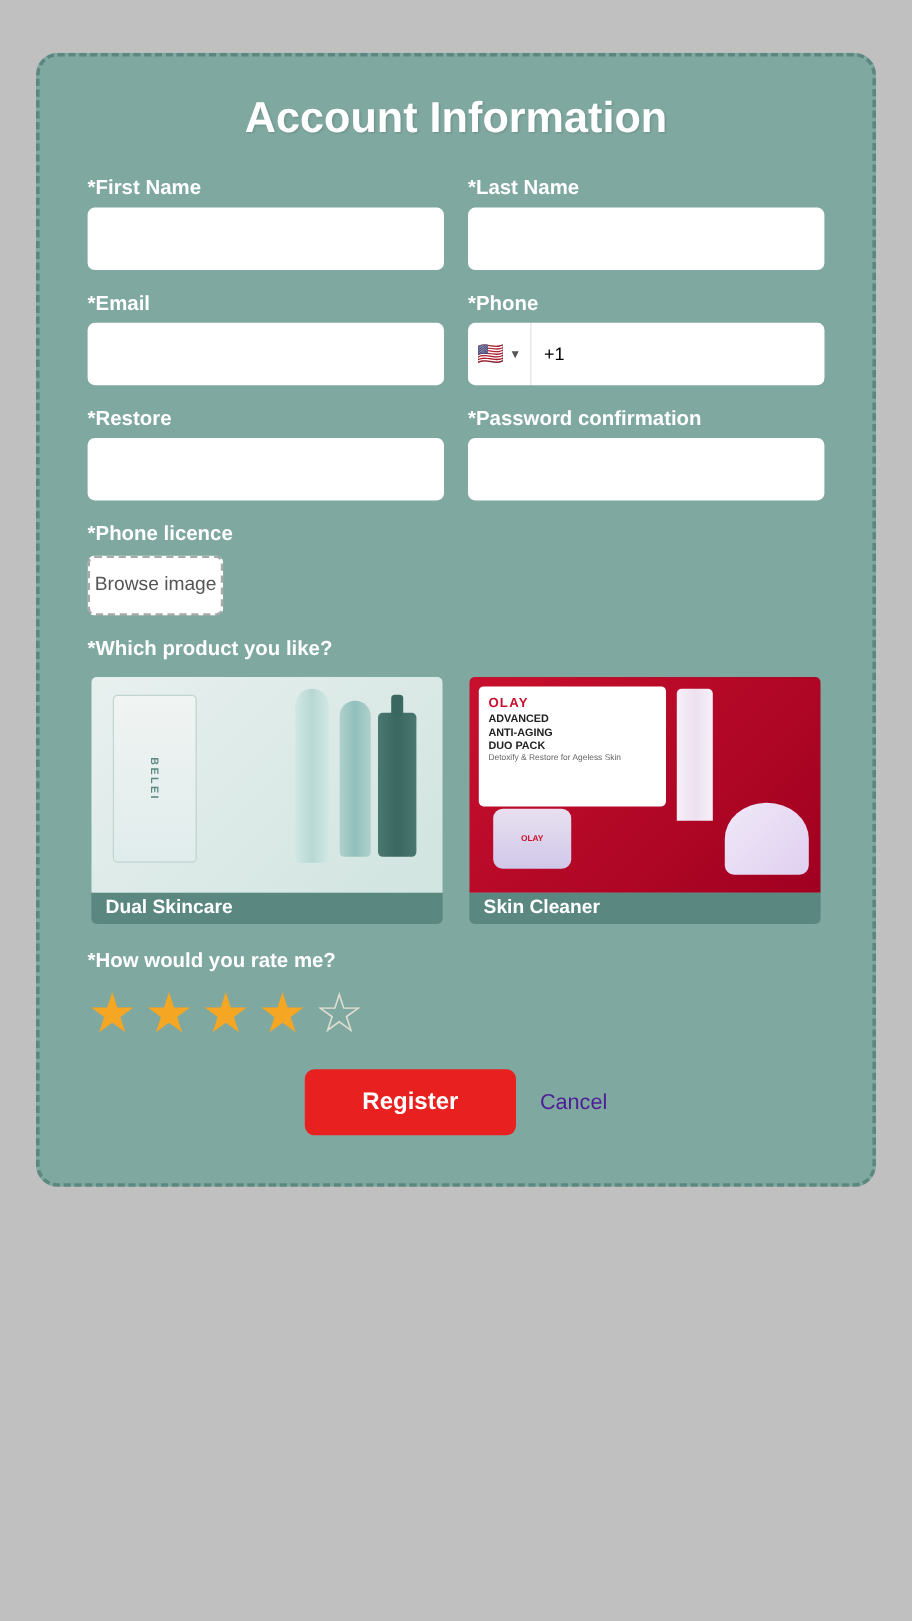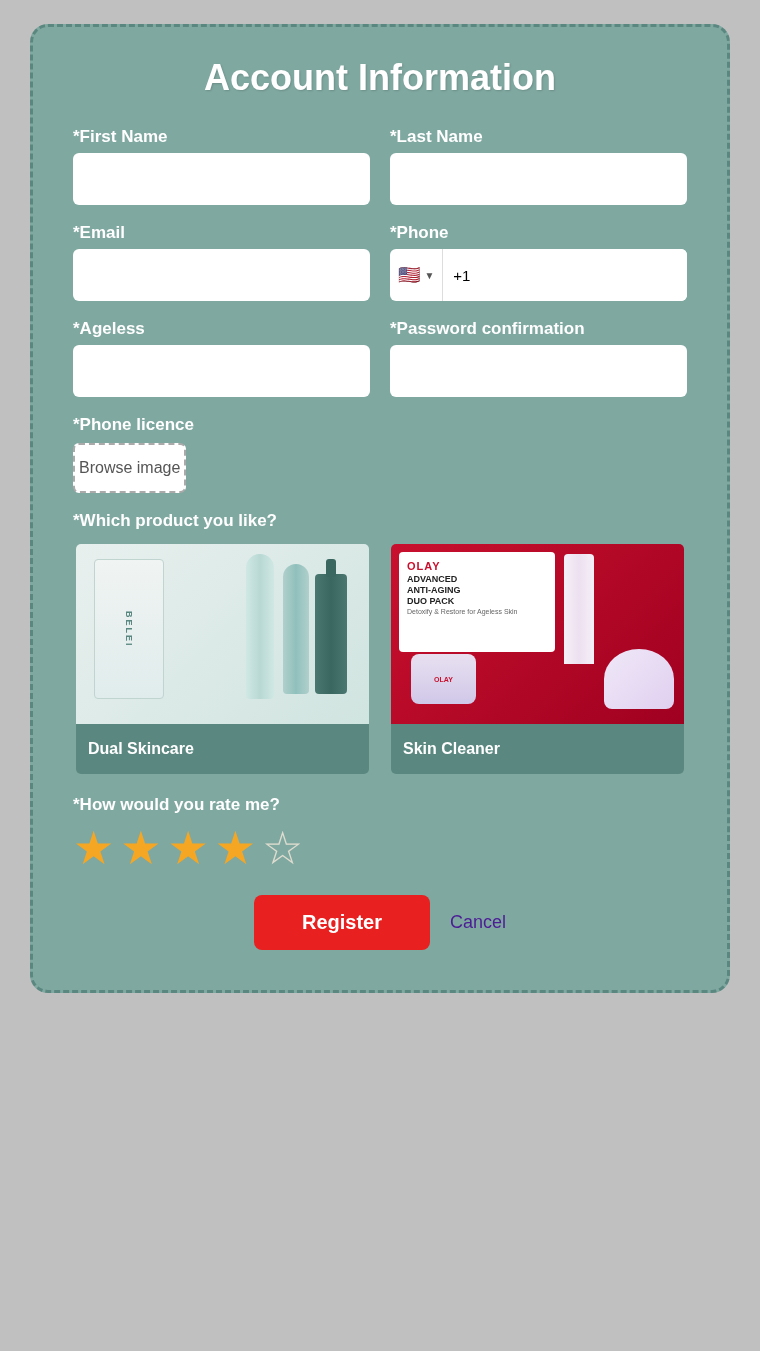--- a/index.html
+++ b/index.html
@@ -11,21 +11,21 @@
       min-height: 1351px;
       font-family: Arial, sans-serif;
       padding: 20px 0;
     }
     .form-container {
       width: 700px;
       background: #7fa8a0;
       border-radius: 18px;
       border: 3px dashed #5a8880;
       padding: 30px 40px 40px 40px;
-      margin: 4px auto;
+      margin: 24px auto;
     }
     .form-title {
       text-align: center;
       color: #fff;
       font-size: 36px;
       font-weight: bold;
       margin-bottom: 28px;
       text-shadow: 1px 1px 2px rgba(0,0,0,0.15);
     }
     .form-row {
@@ -271,21 +271,21 @@
       width: 30px;
       height: 110px;
       background: linear-gradient(90deg, #f5f0f8 0%, #ede0f0 50%, #f5f0f8 100%);
       border-radius: 4px 4px 0 0;
     }
     .product-caption {
       background: #5a8880;
       color: #fff;
       font-size: 16px;
       font-weight: bold;
-      padding: 16px 12px;
+      padding: 4px 12px;
     }
     .rating-section {
       margin-bottom: 24px;
     }
     .rating-label {
       color: #fff;
       font-size: 17px;
       font-weight: bold;
       margin-bottom: 10px;
     }
@@ -364,21 +364,21 @@
           <span class="flag-emoji">🇺🇸</span>
           <span class="chevron-down">▼</span>
         </div>
         <input class="phone-input" type="text" value="+1" style="">
       </div>
     </div>
   </div>
 
   <div class="form-row">
     <div class="form-group">
-      <label class="form-label">*Ageless</label>
+      <label class="form-label">*Restore</label>
       <input class="form-input" type="password" style="">
     </div>
     <div class="form-group">
       <label class="form-label">*Password confirmation</label>
       <input class="form-input" type="password" style="">
     </div>
   </div>
 
   <div class="driver-section">
     <div class="driver-label">*Phone licence</div>

